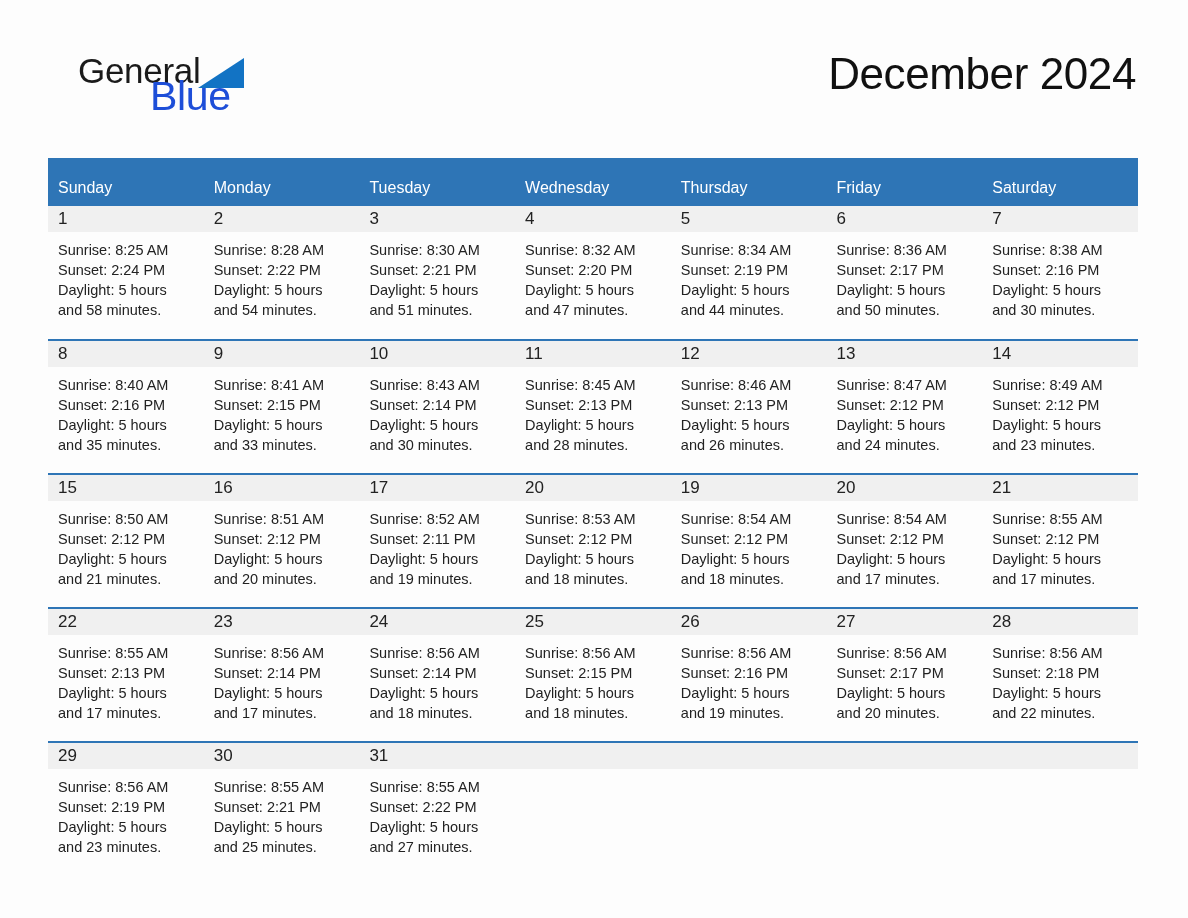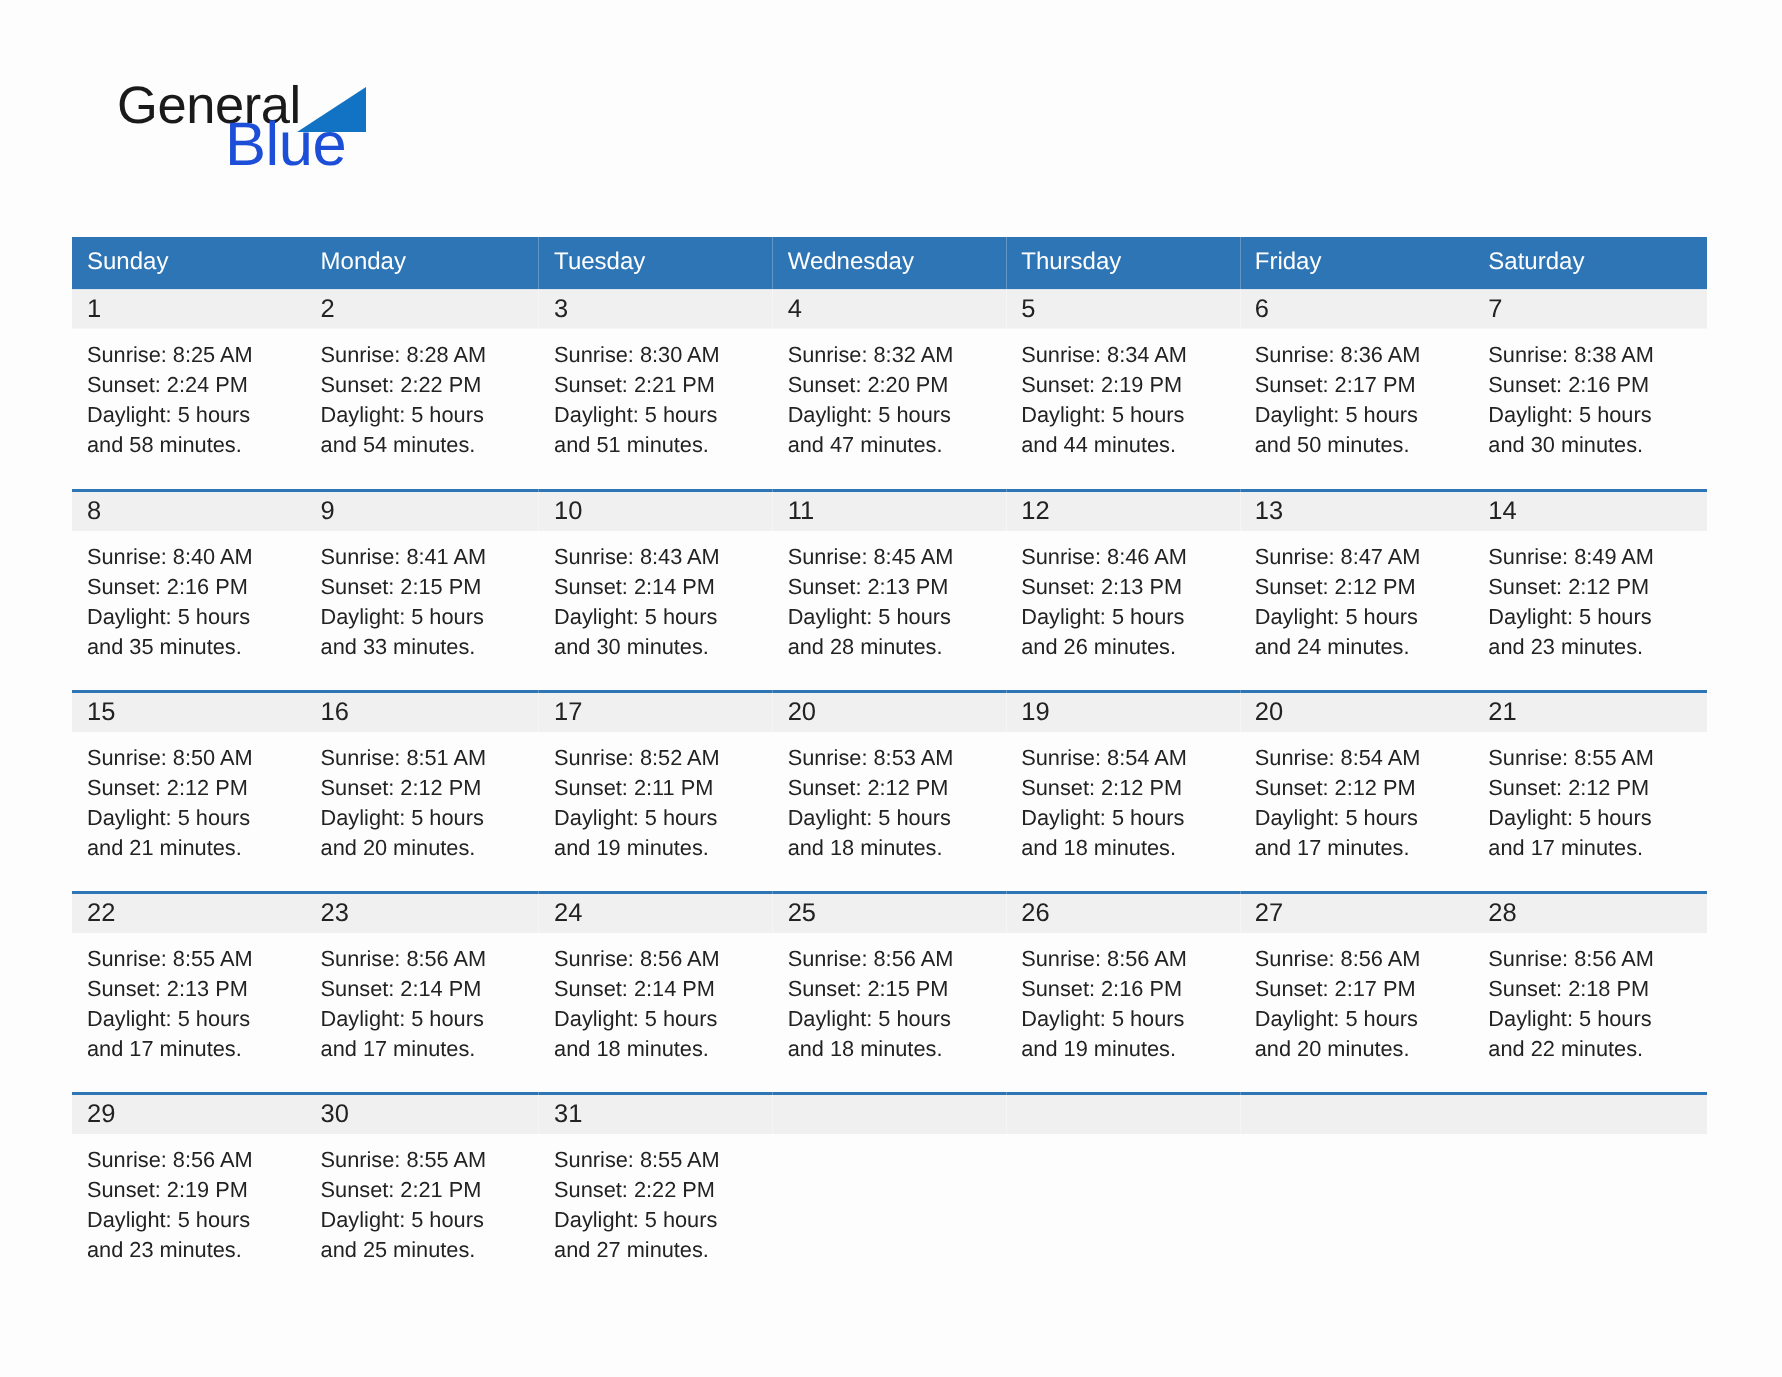--- a/index.html
+++ b/index.html
@@ -100,21 +100,21 @@
     table-layout: fixed;
   }
   .calendar col { width: 155.71px; }
 
   .calendar thead th {
     background: #2e75b6;
     color: #ffffff;
     font-size: 16px;
     font-weight: 400;
     text-align: left;
-    padding: 7px 0 8px 10px;
+    padding: 20px 0 8px 10px;
     line-height: 20px;
     border: none;
   }
 
   .week-row {
     height: 134px;
   }
   .day-cell {
     vertical-align: top;
     padding: 0;
@@ -155,20 +155,21 @@
     <div class="logo">
       <div class="logo-line1">
         <span class="logo-general">General</span><span class="logo-triangle"><svg width="46" height="30" viewBox="0 0 46 30" xmlns="http://www.w3.org/2000/svg">
               <polygon points="0,0 0,30 46,30" fill="#1273c4" transform="scale(-1,1) translate(-46,0)"></polygon>
             </svg></span>
       </div>
       <div class="logo-line2">Blue</div>
     </div>
 
     <div class="title-block">
+      <div class="cal-title">December 2024</div>
     </div>
 
   </div>
 
   <table class="calendar">
     <colgroup>
       <col>
         <col>
         <col>
         <col>

